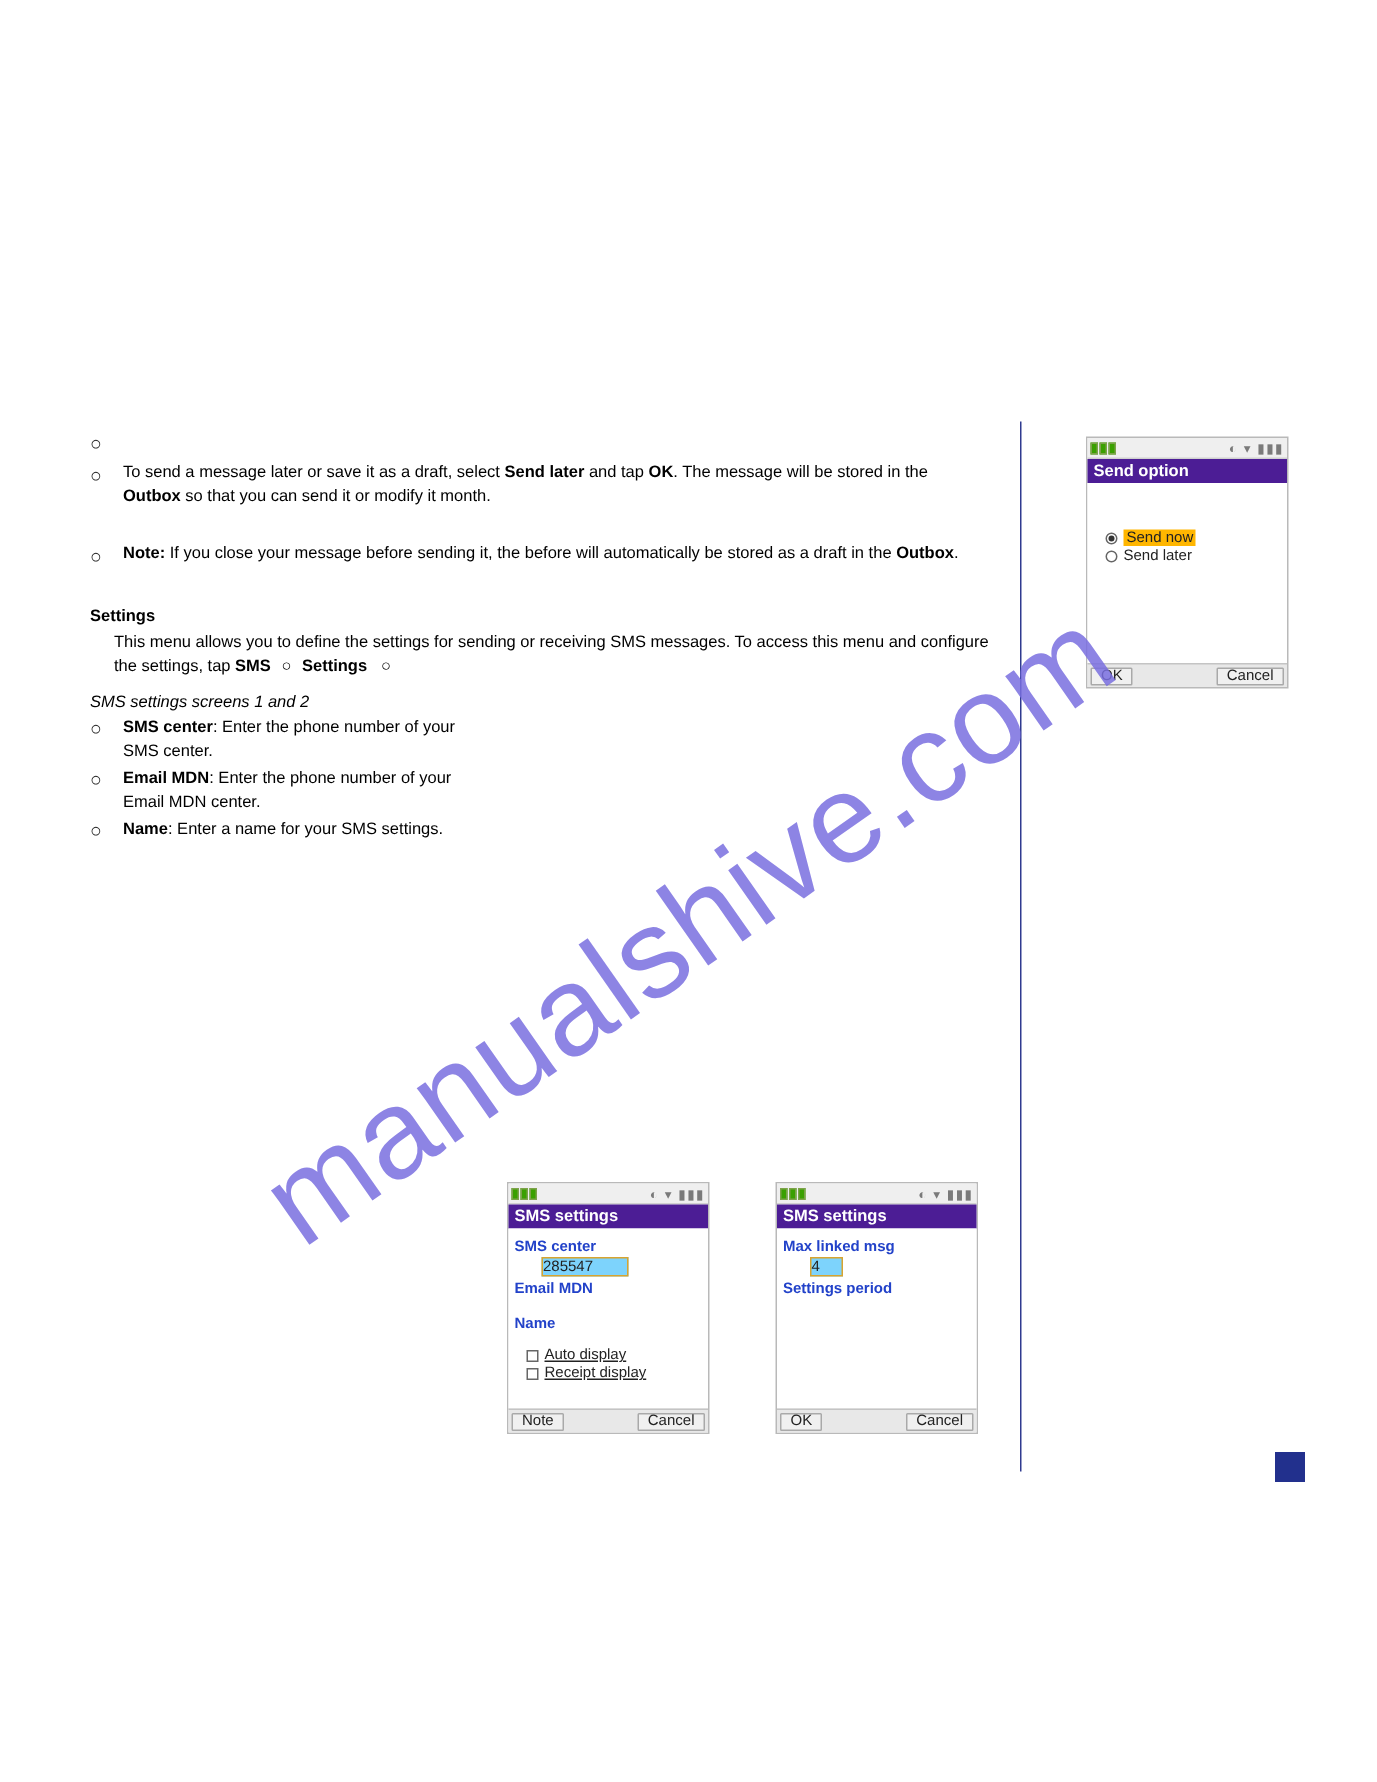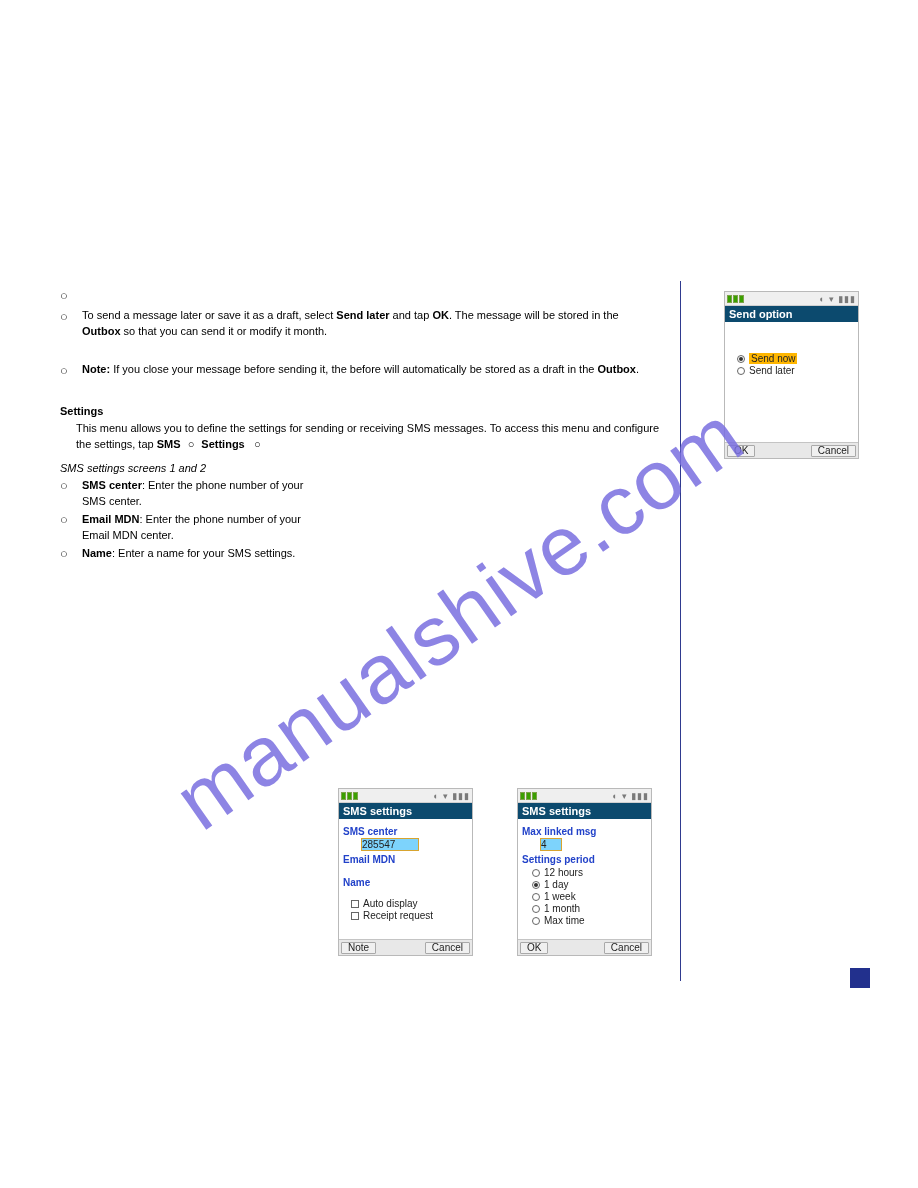--- a/index.html
+++ b/index.html
@@ -17,34 +17,34 @@
   .sub-ital { font-style: italic; font-weight: 400; margin-top: 10px; margin-bottom: 4px; }
   .indent-left { margin-left: 16px; }
   .phones-row { position: absolute; left: 338px; top: 788px; display: flex; gap: 44px; z-index:5; }
 
   
   .phone { width: 135px; border: 1px solid #b9b9b9; background: #fff; font-size: 10px; color: #222; position: relative; }
   .phone .statusbar { height: 14px; background: #efefef; border-bottom: 1px solid #d0d0d0; display: flex; align-items: center; justify-content: space-between; padding: 0 2px; }
   .phone .statusbar .batt { display: flex; gap: 1px; }
   .phone .statusbar .batt span { width: 5px; height: 8px; background: #3aa000; display: inline-block; border: 1px solid #7da24a; }
   .phone .statusbar .ricons { font-size: 9px; color: #7a7a7a; letter-spacing: 1px; }
-  .phone .titlebar { height: 16px; background: #0c4a6e; color: #fff; font-size: 11px; font-weight: 700; padding-left: 4px; display: flex; align-items: center; }
+  .phone .titlebar { height: 16px; background: #4c1d95; color: #fff; font-size: 11px; font-weight: 700; padding-left: 4px; display: flex; align-items: center; }
   .phone .titlebar .light { font-weight: 700; margin-left: 3px; }
   .phone .body { padding: 4px 4px 2px 4px; background: #fff; min-height: 118px; }
   .phone .lbl { color: #2242c9; font-weight: 700; font-size: 10px; margin-top: 3px; margin-bottom: 1px; }
   .phone .valbox { border: 1px solid #d8a42f; padding: 0 0; font-size: 10px; display: inline-block; min-width: 58px; background: #7dd3fc; }
   .phone .valbox.short { min-width: 22px; }
   .phone .radio-row, .phone .check-row { display: flex; align-items: center; gap: 4px; margin: 1px 0; padding-left: 8px; font-size: 10px; }
   .phone .radio { width: 8px; height: 8px; border: 1px solid #666; border-radius: 50%; display: inline-flex; align-items: center; justify-content: center; }
   .phone .radio.sel::after { content: ""; width: 4px; height: 4px; background: #333; border-radius: 50%; }
   .phone .check { width: 8px; height: 8px; border: 1px solid #666; display: inline-block; }
   .phone .hl { background: #ffb600; padding: 0 2px; }
   .phone .softbar { height: 16px; background: #e8e8e8; border-top: 1px solid #c4c4c4; display: flex; justify-content: space-between; align-items: center; padding: 0 2px; }
   .phone .softbtn { background: #f0f0f0; border: 1px solid #a9a9a9; font-size: 10px; height: 12px; padding: 0 6px; display: inline-flex; align-items: center; border-radius: 1px; }
-  .phone .chk-area { margin-top: 10px; padding-left: 4px; }
+  .phone .chk-area { margin-top: 10px; padding-left: 4px; text-decoration: underline; }
   .phone .valcenter { text-align: left; padding-left: 18px; }
   .phone .radio-group { padding-left: 2px; margin-top: 2px; }
   .phone .bodytall { min-height: 120px; }
   .phone .send-body { min-height: 120px; padding-top: 30px; }
 
   
   .phone-send { position: absolute; left: 724px; top: 291px; z-index:5; }
 
   .page-corner { position: absolute; right: 48px; top: 968px; width: 20px; height: 20px; background: #22308d; }
   .restrict { width: 268px; }
@@ -160,21 +160,21 @@
         <div class="valcenter"><span class="valbox">285547</span></div>
         <div class="lbl">Email MDN</div>
         <div class="lbl" style="margin-top:12px;">Name</div>
         <div class="chk-area">
           <div class="check-row">
             <span class="check"></span>
             <span>Auto display</span>
           </div>
           <div class="check-row">
             <span class="check"></span>
-            <span>Receipt request</span>
+            <span>Receipt display</span>
           </div>
         </div>
       </div>
       <div class="softbar">
         <span class="softbtn">Note</span>
         <span class="softbtn">Cancel</span>
       </div>
     </div>
 
     <div class="phone">
@@ -184,42 +184,20 @@
             <span></span>
             <span></span>
           </span>
         <span class="ricons">◐ ▾ ▮▮▮</span>
       </div>
       <div class="titlebar">SMS settings</div>
       <div class="body bodytall">
         <div class="lbl">Max linked msg</div>
         <div class="valcenter"><span class="valbox short">4</span></div>
         <div class="lbl">Settings period</div>
-        <div class="radio-group">
-          <div class="radio-row">
-            <span class="radio"></span>
-            <span>12 hours</span>
-          </div>
-          <div class="radio-row">
-            <span class="radio sel"></span>
-            <span>1 day</span>
-          </div>
-          <div class="radio-row">
-            <span class="radio"></span>
-            <span>1 week</span>
-          </div>
-          <div class="radio-row">
-            <span class="radio"></span>
-            <span>1 month</span>
-          </div>
-          <div class="radio-row">
-            <span class="radio"></span>
-            <span>Max time</span>
-          </div>
-        </div>
       </div>
       <div class="softbar">
         <span class="softbtn">OK</span>
         <span class="softbtn">Cancel</span>
       </div>
     </div>
   </div>
 
   <div class="page-corner"></div>
 </div>

